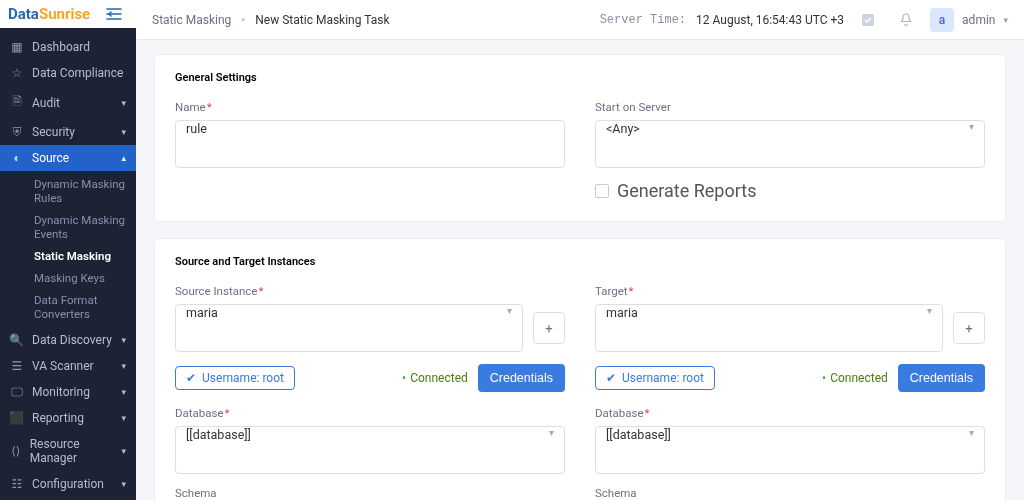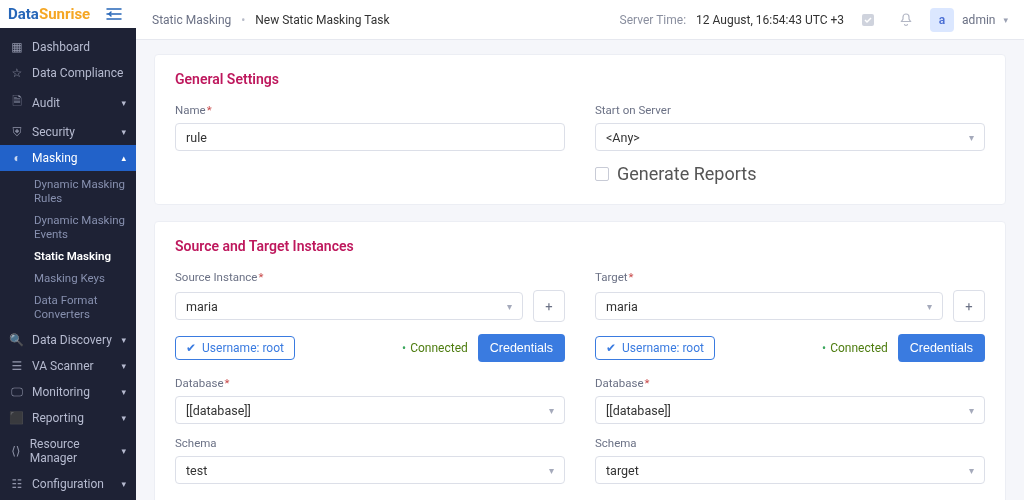--- a/index.html
+++ b/index.html
@@ -66,54 +66,54 @@
     border-bottom:1px solid #e6e8ef;
     display:flex; align-items:center;
     padding: 0 16px;
     gap:10px;
     font-size:12px;
     color:#6b7185;
   }
   .crumb-sep { color:#b8bcc9; }
   .crumb-last { color:#333; }
   .topbar-spacer { flex:1; }
-  .top-label { color:#8a8f9f; }
+  .top-label { color:#8a8f9f;font-family:Liberation Mono, monospace; }
   .top-timeval { color:#333; }
   .top-btn { width:28px; height:28px; display:flex;align-items:center;justify-content:center;color:#b3b7c5; }
   .userchip {
     display:flex; align-items:center; gap:8px;
   }
   .avatar { width:24px; height:24px; background:#dbe7ff; color:#4a6ed4; border-radius:4px; display:flex;align-items:center;justify-content:center; font-weight:600; font-size:12px;}
   .content {
     flex:1;
     overflow-y:auto;
     padding: 14px 18px;
   }
   .panel {
     background:#fff;
     border-radius:4px;
     padding: 16px 20px 20px 20px;
     margin-bottom: 16px;
     border:1px solid #eceef4;
   }
-  .panel h2 { font-size: 14px; font-weight:600; color:#be185d; margin-bottom: 16px; }
+  .panel h2 { font-size: 11px; font-weight:600; color:#000000; margin-bottom: 16px; }
   .row { display:flex; gap:30px; }
   .col { flex:1; }
   .field { margin-bottom: 12px; }
   .field-label { font-size:11.5px; color:#6b7185; margin-bottom:6px; display:block;}
   .req::after { content:"*"; color:#c94c4c; margin-left:1px;}
   .input, .select {
-    width:100%; height:28px;
+    width:100%; height:48px;
     border:1px solid #dcdfe8;
     border-radius:4px;
     padding: 0 10px;
     font-size:12.5px;
     background:#fff;
     color:#333;
-    display:flex; align-items:center; justify-content:space-between;
+    display:flex; justify-content:space-between;
   }
   .select .sv { flex:1; }
   .select .caret { color:#a5aabb; font-size:10px;}
   .inline-row { display:flex; gap:10px; align-items:center;border-radius:10px;}
   .plusbtn {
     width:32px; height:32px; border:1px solid #dcdfe8; border-radius:4px;
     display:flex;align-items:center;justify-content:center; color:#6b7185; cursor:pointer;
   }
   .chip-user {
     border:1px solid #3a7be0; color:#3a7be0;
@@ -160,21 +160,21 @@
       <span>Audit</span>
       <span class="chev">▾</span>
     </div>
     <div class="nav-item">
       <span class="nav-icon">⛨</span>
       <span>Security</span>
       <span class="chev">▾</span>
     </div>
     <div class="nav-item active">
       <span class="nav-icon">◐</span>
-      <span>Masking</span>
+      <span>Source</span>
       <span class="chev">▴</span>
     </div>
     <div class="nav-sub">
       <div class="nav-sub-item">Dynamic Masking Rules</div>
       <div class="nav-sub-item">Dynamic Masking Events</div>
       <div class="nav-sub-item active">Static Masking</div>
       <div class="nav-sub-item">Masking Keys</div>
       <div class="nav-sub-item">Data Format Converters</div>
     </div>
     <div class="nav-item">

